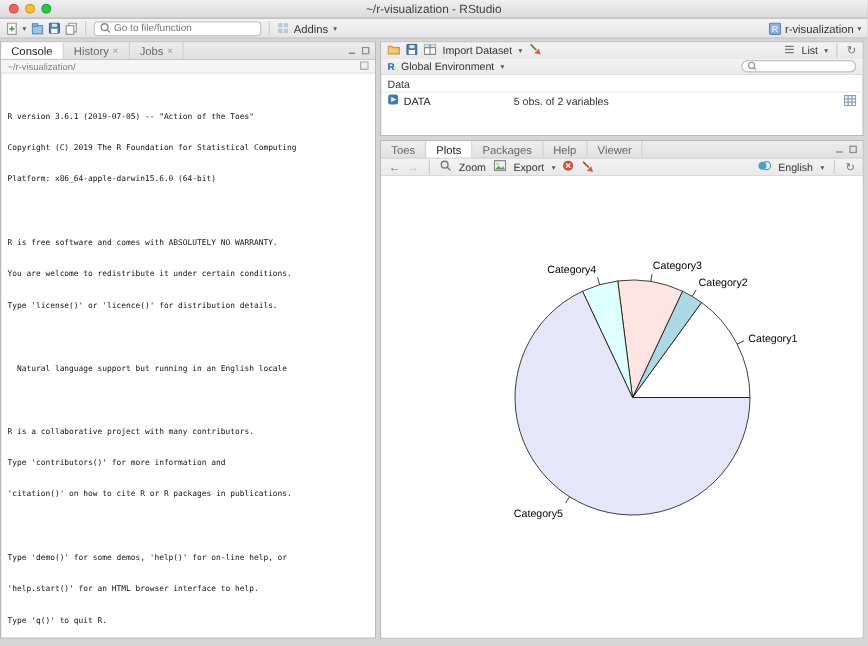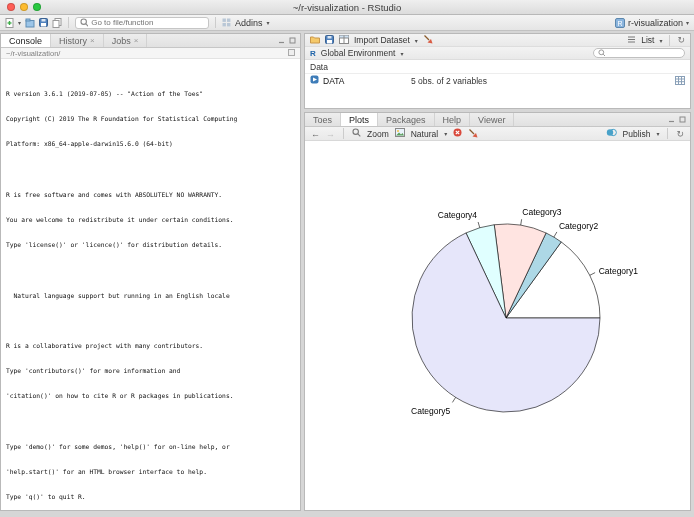--- a/index.html
+++ b/index.html
@@ -291,36 +291,36 @@
           <span><svg width="9" height="9">
                 <circle cx="3.7" cy="3.7" r="2.7" fill="none" stroke="#777" stroke-width="1.1"></circle>
                 <line x1="5.8" y1="5.8" x2="8.3" y2="8.3" stroke="#777" stroke-width="1.1"></line>
               </svg></span>
           <span>Zoom</span>
           <span><svg width="10" height="9">
                 <rect x="0.5" y="0.5" width="9" height="8" fill="#eaf2fb" stroke="#888"></rect>
                 <circle cx="3" cy="3" r="1" fill="#f0c040"></circle>
                 <polygon points="1,7.5 4,4.5 6,6.5 7.5,5 9,7.5" fill="#5b9e5b"></polygon>
               </svg></span>
-          <span>Natural</span>
+          <span>Export</span>
           <span class="caret">▾</span>
           <span><svg width="9" height="9">
                 <circle cx="4.5" cy="4.5" r="4" fill="#d9483b"></circle>
                 <path d="M2.8 2.8 L6.2 6.2 M6.2 2.8 L2.8 6.2" stroke="#fff" stroke-width="1.2"></path>
               </svg></span>
           <span><svg width="10" height="10">
                 <line x1="1.5" y1="1.5" x2="6" y2="6" stroke="#8a5a2b" stroke-width="1.3"></line>
                 <polygon points="4.5,8.5 8,5 9.5,9.5" fill="#d95b43"></polygon>
               </svg></span>
           <span class="spacer"></span>
           <span><svg width="11" height="9">
                 <circle cx="4" cy="4.5" r="3.2" fill="#49a2c9"></circle>
                 <circle cx="7.2" cy="4.5" r="3.2" fill="none" stroke="#49a2c9" stroke-width="1"></circle>
               </svg></span>
-          <span>Publish</span>
+          <span>English</span>
           <span class="caret">▾</span>
           <span class="sep"></span>
           <span style="color:#777;font-size:9px;">↻</span>
         </div>
         <div class="plot-body">
           <svg width="386" height="370" viewBox="0 0 386 370">
               <path d="M 201 177 L 295.00 177.00 A 94 94 0 0 0 256.25 100.95 Z" fill="#ffffff" stroke="#000" stroke-width="0.6"></path>
               <line x1="284.75" y1="134.32" x2="290.10" y2="131.60" stroke="#000" stroke-width="0.6"></line>
               <text x="293.7" y="132.8" text-anchor="start" font-size="8.5" font-family="Liberation Sans, sans-serif" fill="#000">Category1</text>
               <path d="M 201 177 L 256.25 100.95 A 94 94 0 0 0 241.02 91.95 Z" fill="#add8e6" stroke="#000" stroke-width="0.6"></path>

